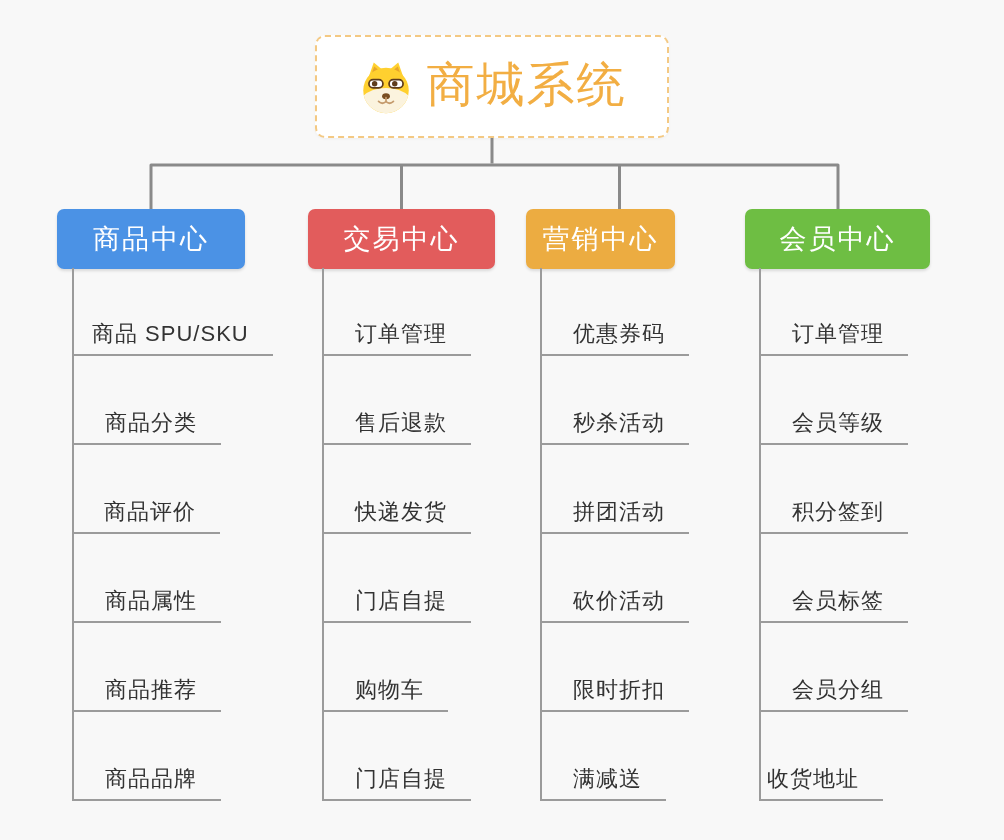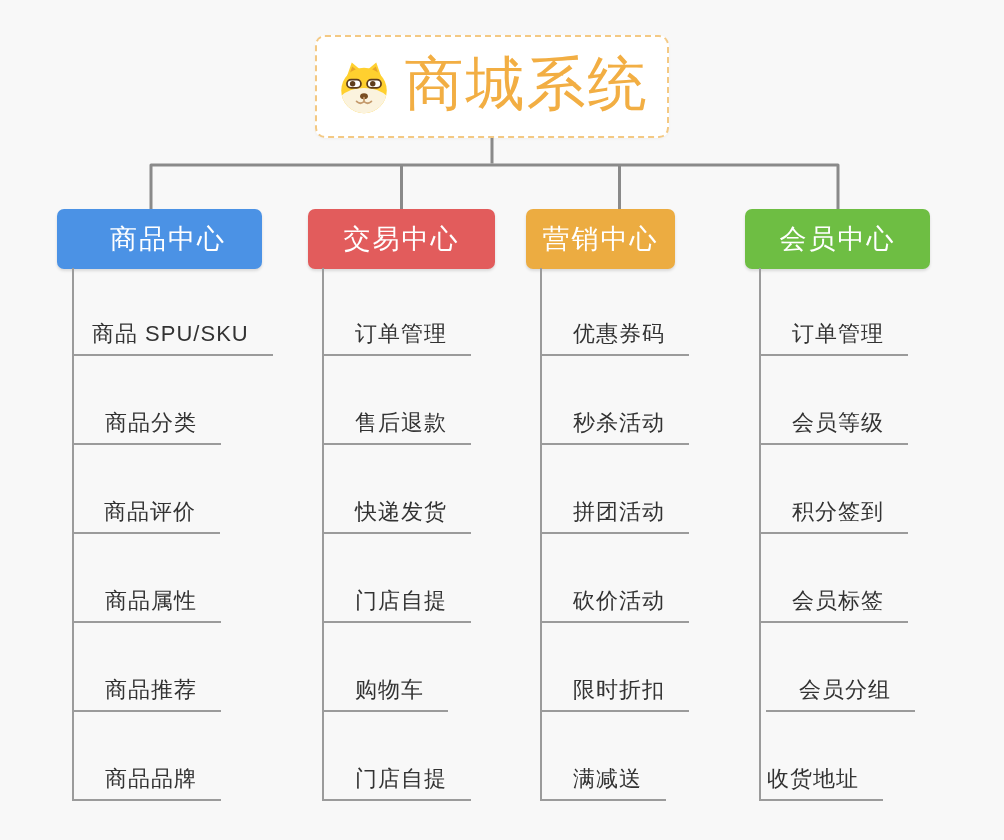--- a/index.html
+++ b/index.html
@@ -20,21 +20,21 @@
     background:#ffffff;
     border:2px dashed var(--root-border,#f4c983);
     border-radius:10px;
     box-sizing:border-box;
     display:flex;align-items:center;justify-content:center;
     box-shadow:0 1px 3px rgba(0,0,0,0.04);
   }
   .root-node .dog{width:56px;height:56px;margin-right:13px;flex:0 0 auto;}
   .root-label{
     color:var(--root-text,#f2ae43);
-    font-size:59px;
+    font-size:48px;
     letter-spacing:2px;
     white-space:nowrap;
     font-weight:400;
     transform:translateY(-2px);
   }
   
   .connectors{position:absolute;left:0;top:0;pointer-events:none;}
   
   .branch-box{
     position:absolute;top:209px;height:60px;
@@ -97,21 +97,21 @@
       </g>
       <circle cx="19" cy="28.2" r="3.1" fill="#5F3D1C"></circle>
       <circle cx="42" cy="28.2" r="3.1" fill="#5F3D1C"></circle>
       <ellipse cx="32" cy="42.5" rx="4.5" ry="3.4" fill="#7A4E22"></ellipse>
       <path d="M32 44 L32 49 M23.5 48.5 Q27.7 52.5 32 48.8 Q36.3 52.5 40.5 48.5" stroke="#C49A6C" stroke-width="2" fill="none" stroke-linecap="round"></path>
     </svg>
     <span class="root-label">商城系统</span>
   </div>
 
   <div id="branches">
-      <div class="branch-box" style="left: 57px; width: 188px; background: rgb(75, 146, 229); padding-left: 17px;">
+      <div class="branch-box" style="left: 57px; width: 188px; background: rgb(75, 146, 229);">
         <span class="branch-label">商品中心</span>
       </div>
       <div class="spine" style="left: 72px;"></div>
       <div class="leaf" style="left: 72px; top: 310px; padding-left: 20px;">商品 SPU/SKU</div>
       <div class="leaf" style="left: 72px; top: 399px;">商品分类</div>
       <div class="leaf" style="left: 72px; top: 488px; padding-left: 32px;">商品评价</div>
       <div class="leaf" style="left: 72px; top: 577px;">商品属性</div>
       <div class="leaf" style="left: 72px; top: 666px;">商品推荐</div>
       <div class="leaf" style="left: 72px; top: 755px;">商品品牌</div>
       <div class="branch-box" style="left: 308px; width: 187px; background: rgb(226, 92, 92);">
@@ -135,17 +135,17 @@
       <div class="leaf" style="left: 540px; top: 666px;">限时折扣</div>
       <div class="leaf" style="left: 540px; top: 755px;">满减送</div>
       <div class="branch-box" style="left: 745px; width: 185px; background: rgb(110, 190, 67);">
         <span class="branch-label">会员中心</span>
       </div>
       <div class="spine" style="left: 759px;"></div>
       <div class="leaf" style="left: 759px; top: 310px;">订单管理</div>
       <div class="leaf" style="left: 759px; top: 399px;">会员等级</div>
       <div class="leaf" style="left: 759px; top: 488px;">积分签到</div>
       <div class="leaf" style="left: 759px; top: 577px;">会员标签</div>
-      <div class="leaf" style="left: 759px; top: 666px; margin-left: 7px;">会员分组</div>
+      <div class="leaf" style="left: 759px; top: 666px;">会员分组</div>
       <div class="leaf" style="left: 759px; top: 755px; padding-left: 8px;">收货地址</div>
     </div>
 
 </div>
 
 </body></html>

